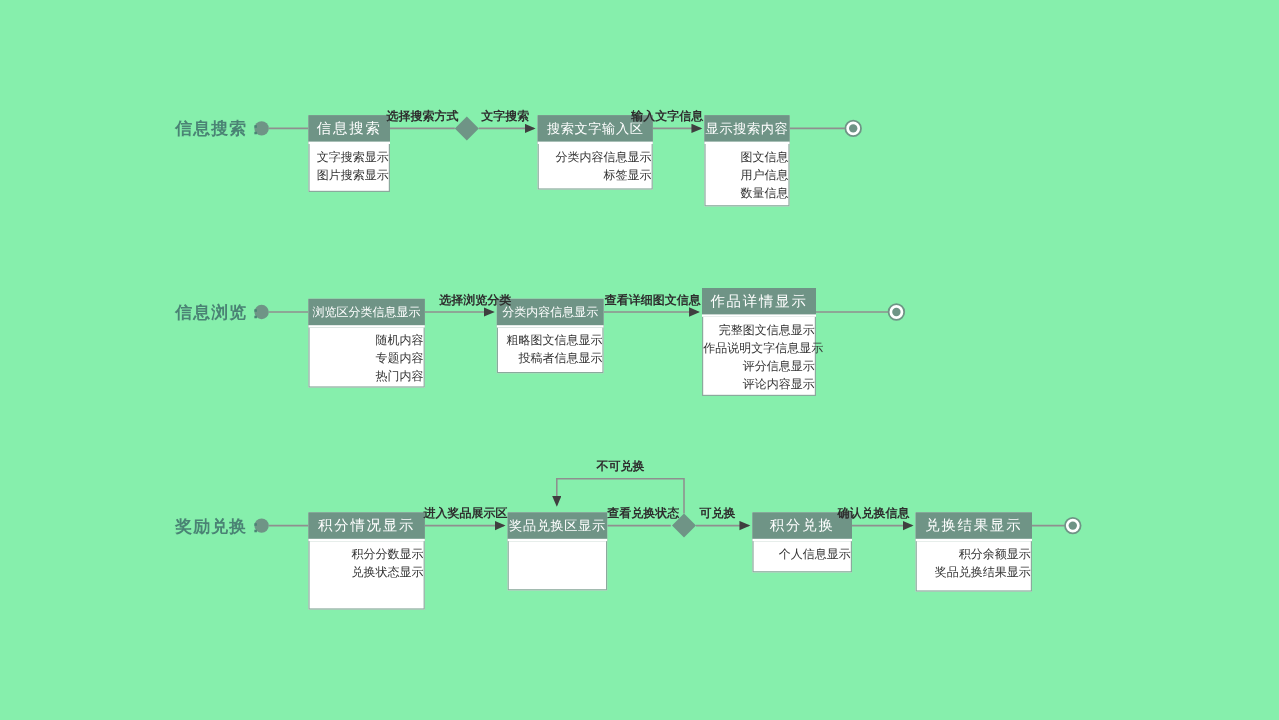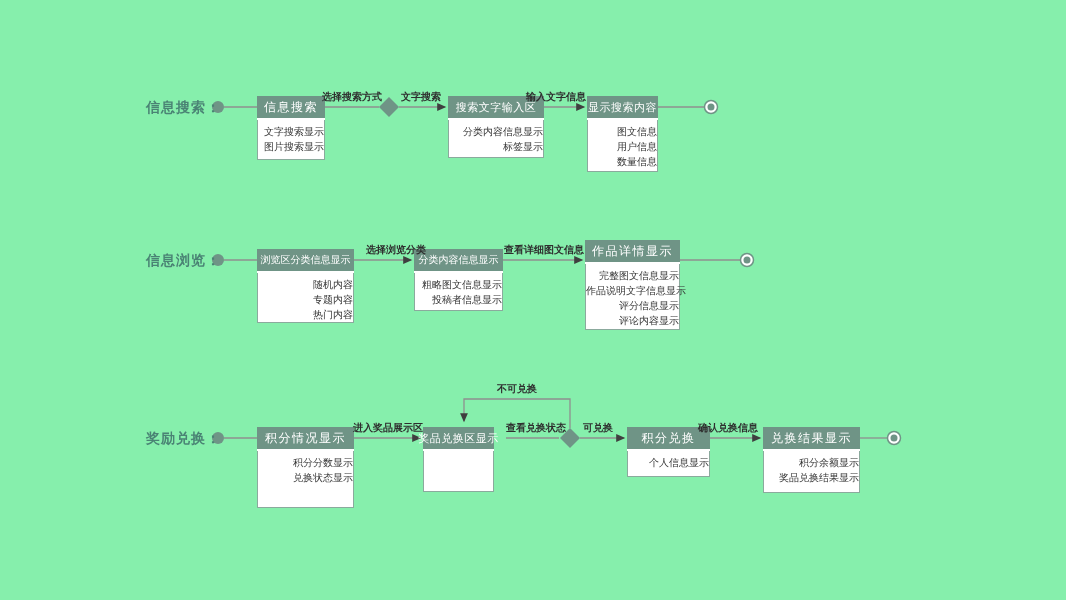--- a/index.html
+++ b/index.html
@@ -127,21 +127,21 @@
   <span class="elabel" style="left:396px;top:243px">选择浏览分类</span>
   <span class="elabel" style="left:544px;top:243px">查看详细图文信息</span>
 
   <div class="node" style="left:257px;top:427px;width:97px;height:81px">
     <div class="hd hd-lg">积分情况显示</div>
     <div class="bd">
       <div class="it">积分分数显示</div>
       <div class="it">兑换状态显示</div>
     </div>
   </div>
-  <div class="node" style="left:423px;top:427px;width:71px;height:65px">
+  <div class="node" style="left:423px;top:427px;width:83px;height:65px">
     <div class="hd hd-md">奖品兑换区显示</div>
   </div>
   <div class="node" style="left:627px;top:427px;width:83px;height:50px">
     <div class="hd hd-lg">积分兑换</div>
     <div class="bd">
       <div class="it">个人信息显示</div>
     </div>
   </div>
   <div class="node" style="left:763px;top:427px;width:97px;height:66px">
     <div class="hd hd-lg">兑换结果显示</div>

